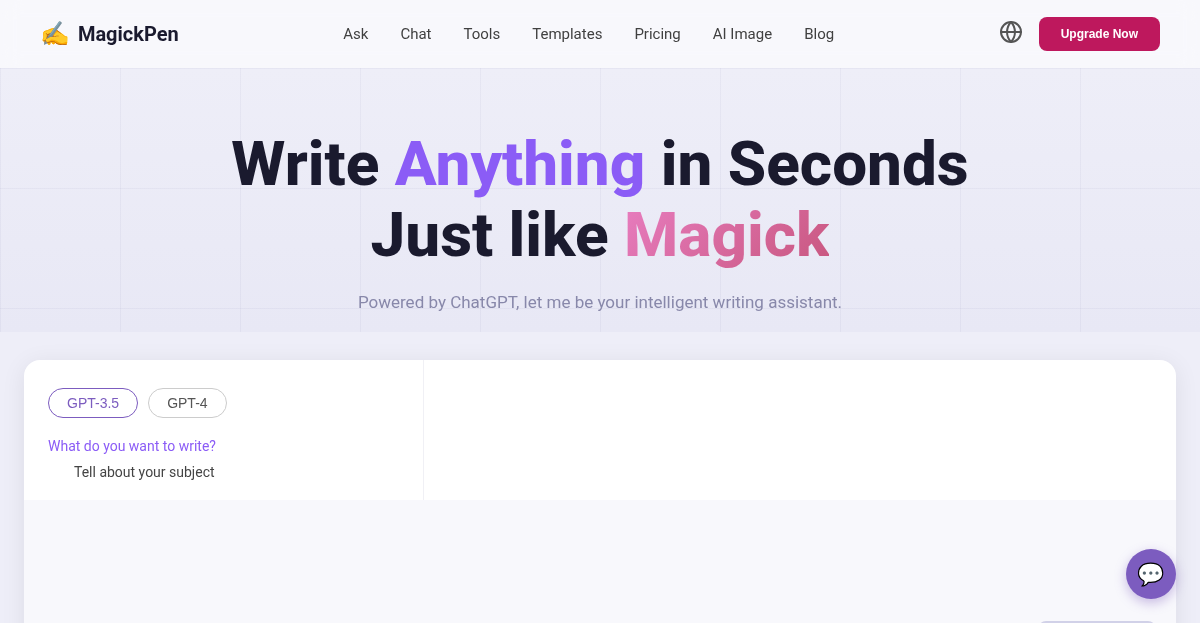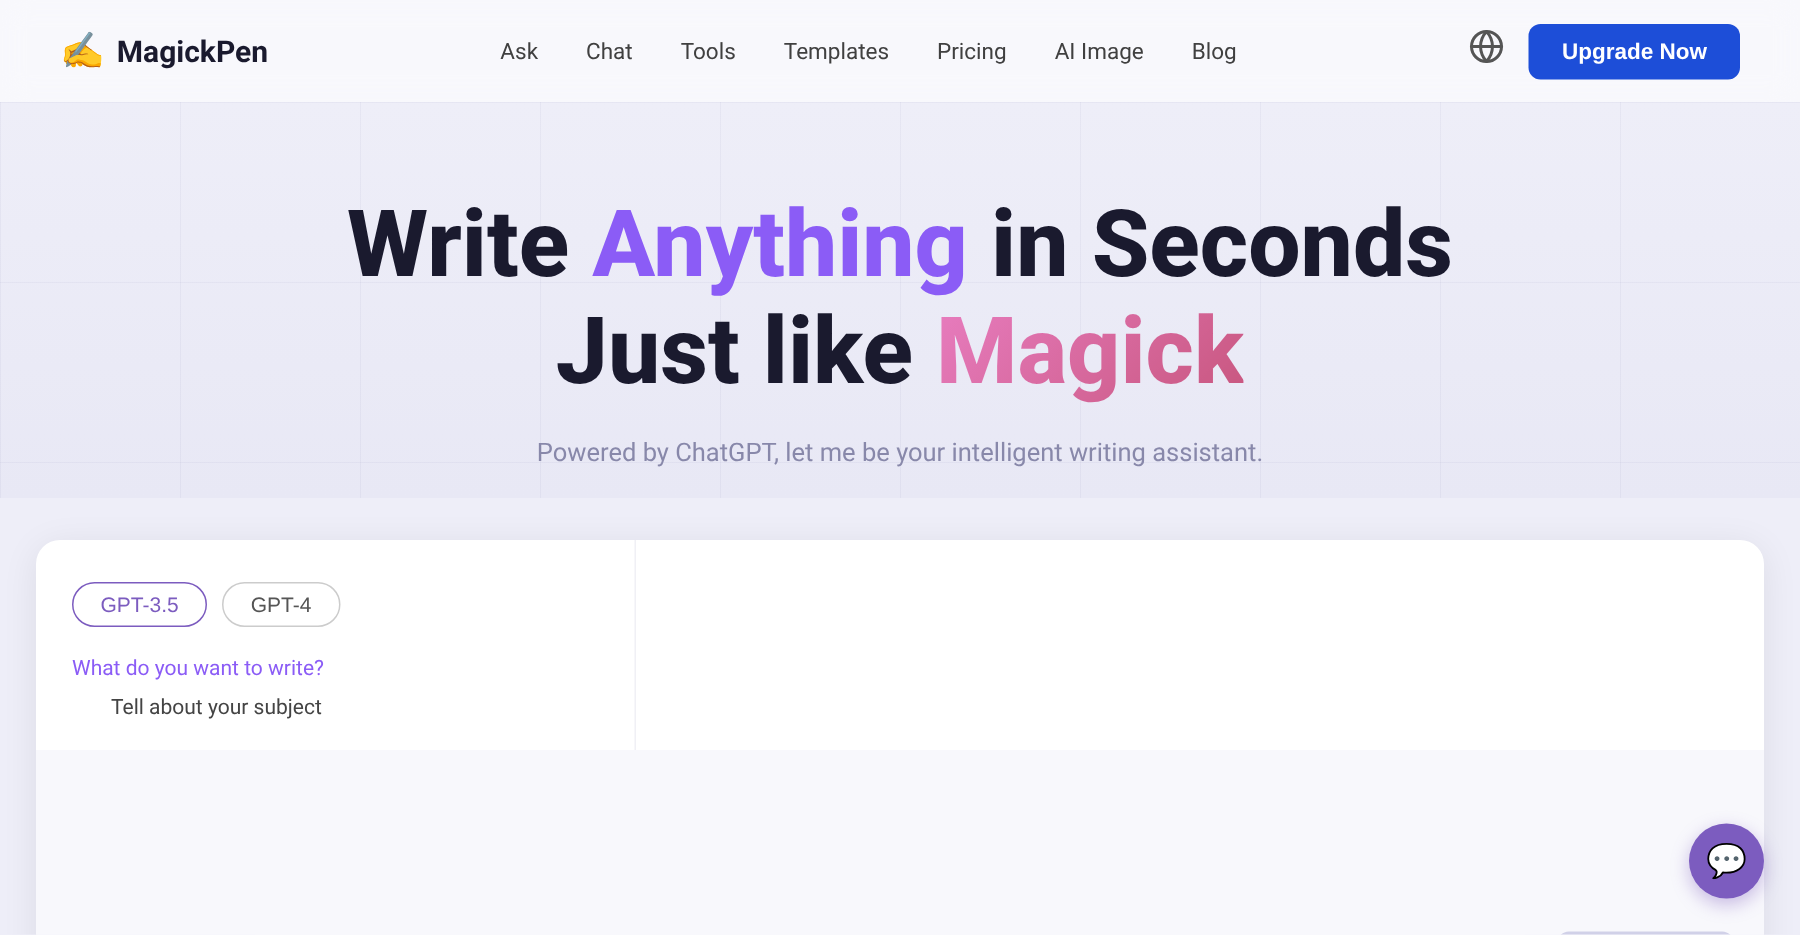--- a/index.html
+++ b/index.html
@@ -64,26 +64,26 @@
       gap: 16px;
     }
 
     .lang-icon {
       font-size: 22px;
       color: #555;
       cursor: pointer;
     }
 
     .upgrade-btn {
-      background: #1d4ed8;
+      background: #be185d;
       color: white;
       border: none;
       border-radius: 8px;
       padding: 10px 22px;
-      font-size: 15px;
+      font-size: 12px;
       font-weight: 600;
       cursor: pointer;
     }
 
     
     .hero {
       background: linear-gradient(180deg, #eeeef8 0%, #e8e8f5 100%);
       text-align: center;
       padding-top: 60px;
       padding-bottom: 20px;

